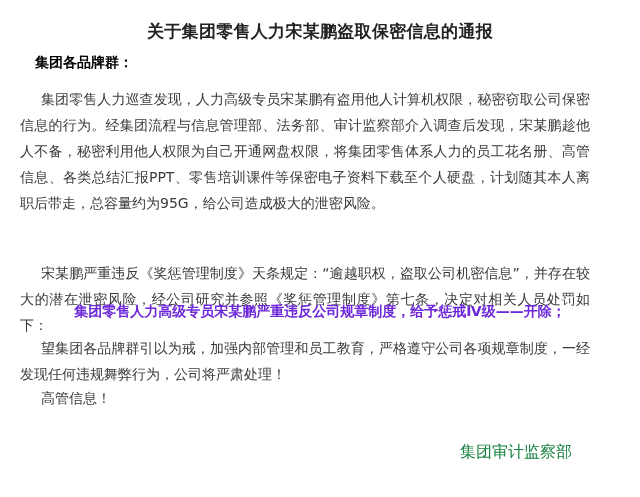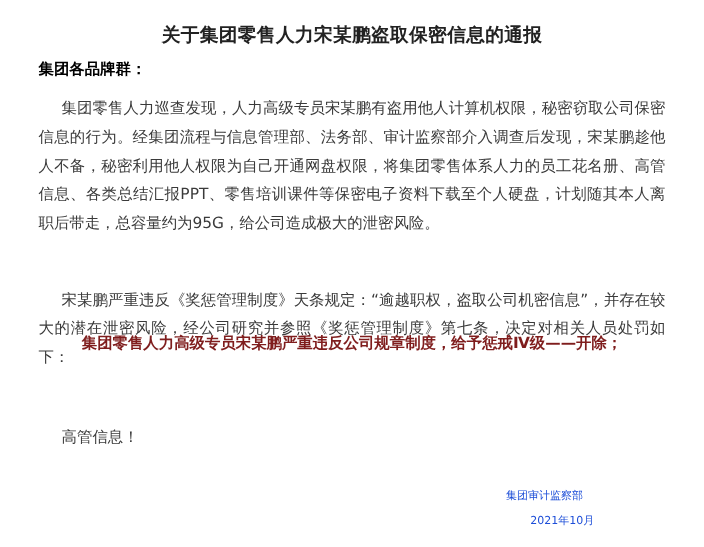--- a/index.html
+++ b/index.html
@@ -36,61 +36,61 @@
     .salutation {
       position: absolute;
       left: 35px;
       top: 54px;
       font-size: 14px;
       font-weight: bold;
       color: #000000;
     }
     .para {
       position: absolute;
-      left: 35px;
+      left: 20px;
       width: 570px;
       font-size: 14px;
       line-height: 26px;
       color: #3a3a3a;
       text-indent: 21px;
       text-align: justify;
     }
     .p1 { top: 86px; }
     .p2 { top: 228px; margin-top: 32px; }
     .penalty {
       position: absolute;
       left: 0;
       top: 303px;
       width: 640px;
       text-align: center;
       font-size: 14px;
       font-weight: bold;
-      color: #7f1d1d;
+      color: #6d28d9;
     }
     .p3 { top: 335px; }
     .p4 { top: 385px; }
     .signoff {
       position: absolute;
       left: 460px;
       top: 441px;
       width: 140px;
-      font-size: 10px;
+      font-size: 16px;
       line-height: 22px;
-      color: #1d4ed8;
+      color: #15803d;
     }
     .signoff div.dept { padding-left: 0px; }
     .signoff div.date { padding-left: 22px; }
   </style>
 </head>
 <body>
 
 <div class="doc">
   <div class="title">关于集团零售人力宋某鹏盗取保密信息的通报</div>
   <div class="salutation">集团各品牌群：</div>
   <div class="para p1">集团零售人力巡查发现，人力高级专员宋某鹏有盗用他人计算机权限，秘密窃取公司保密信息的行为。经集团流程与信息管理部、法务部、审计监察部介入调查后发现，宋某鹏趁他人不备，秘密利用他人权限为自己开通网盘权限，将集团零售体系人力的员工花名册、高管信息、各类总结汇报PPT、零售培训课件等保密电子资料下载至个人硬盘，计划随其本人离职后带走，总容量约为95G，给公司造成极大的泄密风险。</div>
   <div class="para p2">宋某鹏严重违反《奖惩管理制度》天条规定：“逾越职权，盗取公司机密信息”，并存在较大的潜在泄密风险，经公司研究并参照《奖惩管理制度》第七条，决定对相关人员处罚如下：</div>
   <div class="penalty">集团零售人力高级专员宋某鹏严重违反公司规章制度，给予惩戒Ⅳ级——开除；</div>
+  <div class="para p3">望集团各品牌群引以为戒，加强内部管理和员工教育，严格遵守公司各项规章制度，一经发现任何违规舞弊行为，公司将严肃处理！</div>
   <div class="para p4">高管信息！</div>
   <div class="signoff">
     <div class="dept">集团审计监察部</div>
-    <div class="date">2021年10月</div>
   </div>
 </div>
 
 </body></html>

